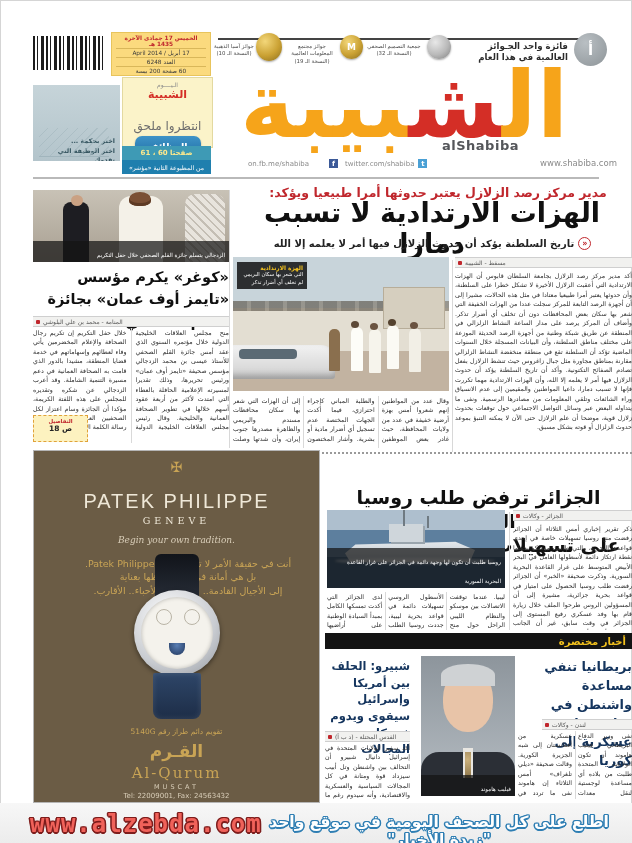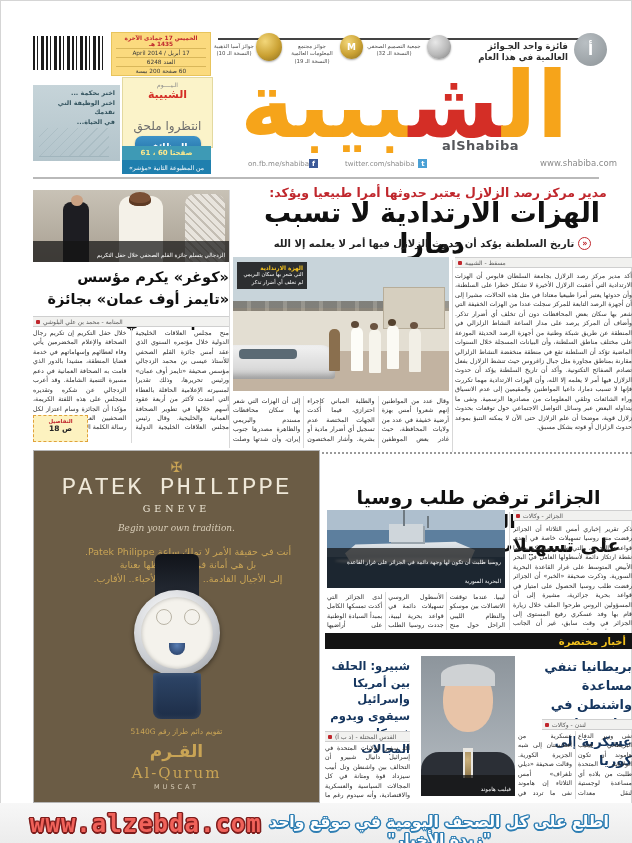--- a/index.html
+++ b/index.html
@@ -57,21 +57,21 @@
 
   <div class="abs ar" style="left:466px;top:41px;width:102px;text-align:right;font-weight:bold;font-size:8.6px;line-height:1.3;color:#2b2b2b;">
     <div>فائزة واحد الجـوائز</div>
     <div>العالمية في هذا العام</div>
   </div>
   <div class="abs" style="left:574px;top:33px;width:33px;height:33px;border-radius:50%;background:radial-gradient(circle at 35% 30%,#b9bfc3,#8d9498);display:flex;align-items:center;justify-content:center;color:#fff;font-weight:bold;font-size:15px;">
       <span>أ</span>
     </div>
 
   <div class="abs" style="left:33px;top:85px;width:87px;height:76px;background:linear-gradient(180deg,#c6d4d9,#b3c4cb);overflow:hidden;">
-    <div class="ar" style="padding:4px 5px;font-size:6.4px;font-weight:bold;color:#33535e;line-height:1.5;text-align:right;">
+    <div class="ar" style="padding:4px 5px;font-size:6.4px;font-weight:bold;color:#33535e;line-height:1.5;text-align:right;margin-top:48px;">
       <div>اختر بحكمة ...</div>
       <div>اختر الوظيفة التي تقدمك</div>
       <div>في الحياة...</div>
     </div>
     <div style="position:absolute;bottom:4px;left:6px;width:70px;height:28px;border-bottom:1px solid #8fa7af;
          background:repeating-linear-gradient(135deg,transparent 0 6px,#9fb4bb 6px 7px);opacity:.5;"></div>
   </div>
 
   <div class="abs" style="left:122px;top:77px;width:89px;height:69px;background:#fbf3c9;border:1px solid #e3d9a0;text-align:center;">
     <div class="ar" style="font-size:6px;color:#8a8a8a;margin-top:3px;">الـيــــوم</div>
@@ -81,21 +81,21 @@
          color:#fff;font-weight:bold;font-size:9.5px;display:flex;align-items:center;justify-content:center;box-shadow:0 1px 2px rgba(0,0,0,.3);">الوظائف</div>
   </div>
   <div class="abs ar" style="left:122px;top:146px;width:89px;height:14px;background:#3e9ab5;color:#ffe98c;font-size:7px;font-weight:bold;display:flex;align-items:center;justify-content:center;">صفحتا 60 ، 61</div>
   <div class="abs ar" style="left:122px;top:160px;width:89px;height:14px;background:#1f7fae;color:#ffffff;font-size:6.2px;display:flex;align-items:center;justify-content:center;">من المطبوعة الثانية «مؤشر»</div>
 
   <div class="abs ar" style="left:240px;top:60px;width:392px;text-align:left;font-weight:900;font-size:92px;line-height:1.0;letter-spacing:-2px;color:#F6A41A;white-space:nowrap;">
     <span>ال</span><span style="color:#D42E26;">ش</span><span>بيبة</span>
   </div>
   <div class="abs" style="left:442px;top:138px;font-size:13px;font-weight:bold;color:#54565a;letter-spacing:.5px;">alShabiba</div>
 
-  <div class="abs" style="left:248px;top:159px;display:flex;align-items:center;gap:0;">
+  <div class="abs" style="left:248px;top:159px;display:flex;align-items:center;gap:20px;">
     <span style="font-size:7px;color:#8a8a8a;">on.fb.me/shabiba</span>
     <span style="width:9px;height:9px;background:#3b5998;color:#fff;font-size:7px;font-weight:bold;display:inline-flex;align-items:center;justify-content:center;">f</span>
   </div>
   <div class="abs" style="left:345px;top:159px;display:flex;align-items:center;gap:4px;">
     <span style="font-size:7px;color:#8a8a8a;">twitter.com/shabiba</span>
     <span style="width:9px;height:9px;background:#4aa0d5;color:#fff;font-size:7px;font-weight:bold;display:inline-flex;align-items:center;justify-content:center;">t</span>
   </div>
   <div class="abs" style="left:540px;top:158px;font-size:8.5px;color:#8a8a8a;">www.shabiba.com</div>
 
   <div class="abs" style="left:33px;top:177px;width:566px;height:2px;background:#b9b9b9;"></div>
@@ -154,21 +154,21 @@
   <div class="abs ar tiny just colrule" style="left:33px;top:328px;width:196px;height:115px;column-count:2;column-gap:9px;overflow:hidden;">منح مجلس العلاقات الخليجية الدولية خلال مؤتمره السنوي الذي عقد أمس جائزة القلم الصحفي للأستاذ عيسى بن محمد الزدجالي مؤسس صحيفة «تايمز أوف عمان» ورئيس تحريرها، وذلك تقديرا لمسيرته الإعلامية الحافلة بالعطاء التي امتدت لأكثر من أربعة عقود أسهم خلالها في تطوير الصحافة العمانية والخليجية. وقال رئيس مجلس العلاقات الخليجية الدولية خلال حفل التكريم إن تكريم رجال الصحافة والإعلام المخضرمين يأتي وفاء لعطائهم وإسهاماتهم في خدمة قضايا المنطقة، مشيدا بالدور الذي قامت به الصحافة العمانية في دعم مسيرة التنمية الشاملة. وقد أعرب الزدجالي عن شكره وتقديره للمجلس على هذه اللفتة الكريمة، مؤكدا أن الجائزة وسام اعتزاز لكل الصحفيين العمانيين الذين حملوا رسالة الكلمة الصادقة.</div>
   <div class="abs ar" style="left:33px;top:415px;width:55px;height:27px;background:#fdf2c0;border:1px dashed #e0a23a;text-align:center;box-sizing:border-box;padding-top:2px;">
     <div style="font-size:5.4px;color:#c0272d;font-weight:bold;">التفاصيل</div>
     <div style="font-size:7.5px;color:#222;font-weight:bold;">ص 18</div>
   </div>
 
   <div class="abs dotted-h" style="left:233px;top:452px;width:399px;"></div>
 
   <div class="abs" style="left:33px;top:450px;width:287px;height:353px;background:#6B5C45;border:1px solid #b5b5b5;box-sizing:border-box;text-align:center;overflow:hidden;">
     <div style="margin-top:9px;font-size:14px;color:#C9A455;line-height:1;">✠</div>
-    <div style="font-family:Liberation Mono, monospace;font-size:24px;letter-spacing:2px;color:#EFE8D8;margin-top:0;">PATEK PHILIPPE</div>
+    <div style="font-family:Liberation Sans, sans-serif;font-size:20px;letter-spacing:2px;color:#EFE8D8;margin-top:16px;">PATEK PHILIPPE</div>
     <div style="font-family:'DejaVu Serif',serif;font-size:9.5px;letter-spacing:4px;color:#EFE8D8;margin-top:2px;">GENEVE</div>
     <div style="font-family:'DejaVu Serif',serif;font-style:italic;font-size:9px;color:#D8CDB8;margin-top:9px;">Begin your own tradition.</div>
     <div class="ar" style="margin-top:12px;font-size:9.5px;color:#C9A455;line-height:1.4;padding-left:23px;">
       <div>أنت في حقيقة الأمر لا تملك ساعة Patek Philippe.</div>
       <div>بل هي أمانة في يدك تحفظها بعناية</div>
       <div>إلى الأجيال القادمة.. إلى أقرب الأحباء.. الأقارب.</div>
     </div>
 
     <div style="position:absolute;left:121px;top:103px;width:44px;height:44px;background:linear-gradient(180deg,#11141a,#262c36);border-radius:6px 6px 2px 2px;"></div>
     <div style="position:absolute;left:100px;top:139px;width:86px;height:86px;border-radius:50%;
@@ -177,20 +177,21 @@
     <div style="position:absolute;left:122px;top:158px;width:14px;height:14px;border-radius:50%;border:1px solid #b9b4a6;"></div>
     <div style="position:absolute;left:150px;top:158px;width:14px;height:14px;border-radius:50%;border:1px solid #b9b4a6;"></div>
     <div style="position:absolute;left:135px;top:192px;width:16px;height:12px;border-radius:0 0 16px 16px;background:radial-gradient(circle at 50% 20%,#5a7fb4,#20365c);"></div>
     <div style="position:absolute;left:119px;top:222px;width:48px;height:46px;background:linear-gradient(180deg,#2E4668,#1d2d47);border-radius:2px 2px 8px 8px;
          box-shadow:inset 0 0 6px rgba(255,255,255,.12);"></div>
 
     <div class="ar" style="position:absolute;left:0;right:0;top:276px;font-size:7.5px;color:#C9A455;">تقويم دائم طراز رقم 5140G</div>
     <div class="ar" style="position:absolute;left:0;right:0;top:290px;font-size:17px;font-weight:bold;color:#C9A455;">القـرم</div>
     <div style="position:absolute;left:0;right:0;top:313px;font-family:'DejaVu Serif',serif;font-size:15px;letter-spacing:2px;color:#C9A455;">Al-Qurum</div>
     <div style="position:absolute;left:0;right:0;top:332px;font-size:6.5px;letter-spacing:3px;color:#D8CDB8;">MUSCAT</div>
+    <div style="position:absolute;left:0;right:0;top:341px;font-size:7px;color:#D8CDB8;">Tel: 22009001, Fax: 24563432</div>
   </div>
 
   <div class="abs ar headline-black" style="left:325px;top:486px;width:307px;text-align:center;font-size:19px;line-height:1.25;">
     <div>الجزائر ترفض طلب روسيا الحصول</div>
     <div>على تسهيلات خاصة في قاعدة بحرية</div>
   </div>
 
   <div class="abs" style="left:327px;top:510px;width:178px;height:78px;overflow:hidden;background:linear-gradient(180deg,#aebfce 0 26%,#5d7f9e 26% 60%,#35587a 60% 100%);">
     <div style="position:absolute;left:18px;top:30px;width:130px;height:22px;background:linear-gradient(180deg,#e7ebee,#b9c2c9);clip-path:polygon(0 60%,8% 20%,85% 8%,100% 45%,96% 100%,4% 100%);"></div>
     <div style="position:absolute;left:62px;top:14px;width:34px;height:18px;background:#cfd6db;box-shadow:2px 2px 0 #9aa5ad;"></div>

